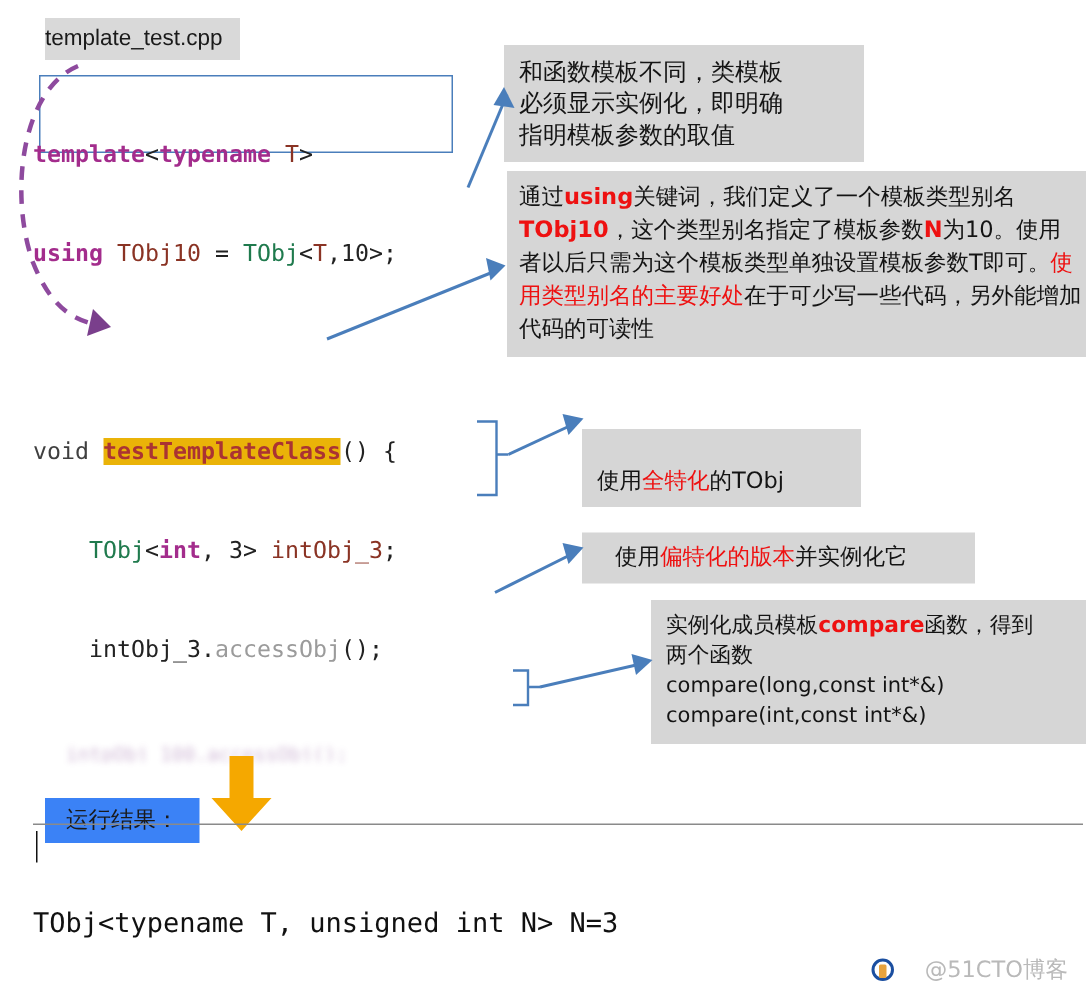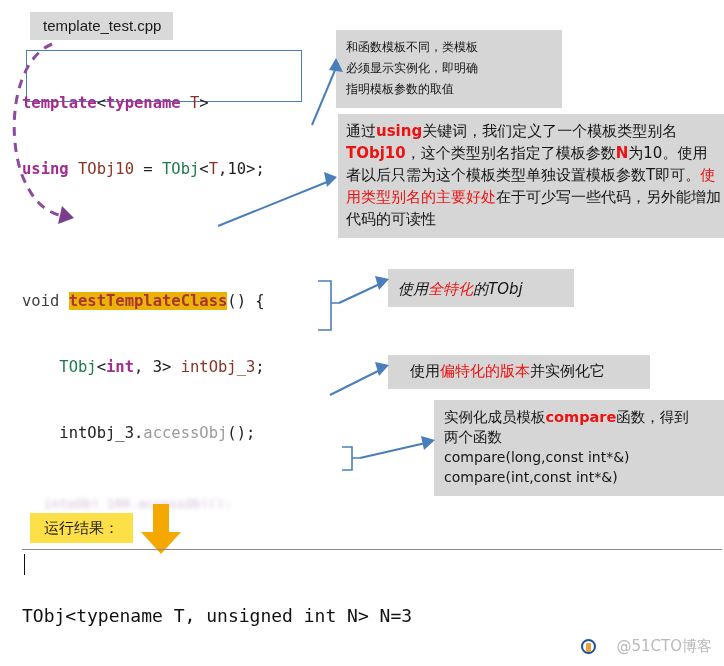--- a/index.html
+++ b/index.html
@@ -10,21 +10,21 @@
     position:relative;
     overflow:hidden;
   }
   .root{position:relative;width:724px;height:666px;}
 
   
   #file-tab{
     position:absolute;left:30px;top:12px;
     background:#d9d9d9;color:#1a1a1a;
     font-size:15px;line-height:19px;
-    padding:4px 12px 5px 13px;
+    padding:4px 12px 5px 0;
     white-space:nowrap;
   }
 
   
   #code-area{
     position:absolute;left:22px;top:48px;
     width:330px;height:470px;
     font-family:"DejaVu Sans Mono","Liberation Mono",monospace;
     font-size:15.5px;
     line-height:22px;
@@ -55,31 +55,31 @@
     position:absolute;
     background:#d6d6d6;
     color:#141414;
     font-family:"DejaVu Sans","Liberation Sans",sans-serif;
     line-height:21px;
   }
   .red{color:#ee1111;}
   .redb{color:#ee1111;font-weight:bold;}
   .bk{color:#141414;}
 
-  #note-1{left:336px;top:30px;width:208px;font-size:12px;padding:7px 8px 8px 10px;}
+  #note-1{left:336px;top:30px;width:208px;font-size:16px;padding:7px 22px 8px 10px;}
   #note-2{left:338px;top:114px;width:376px;font-size:15px;padding:6px 6px 8px 8px;line-height:22px;}
-  #note-3{left:388px;top:269px;width:168px;font-size:15px;padding:10px 8px 7px 10px;font-style:italic;}
+  #note-3{left:388px;top:286px;width:168px;font-size:15px;padding:24px 8px 7px 10px;}
   #note-4{left:388px;top:355px;width:232px;font-size:15px;padding:6px 8px 7px 22px;}
   #note-5{left:434px;top:400px;width:278px;font-size:14.5px;padding:7px 8px 9px 10px;line-height:20px;}
   .mono-note{font-family:"DejaVu Sans","Liberation Sans",sans-serif;font-size:14px;}
 
   
   #result-label{
-    position:absolute;left:30px;top:513px;
-    background:#fde047;color:#1a1a1a;
+    position:absolute;left:30px;top:532px;
+    background:#3b82f6;color:#1a1a1a;
     font-size:15px;line-height:19px;
     padding:5px 14px 6px 14px;white-space:nowrap;
   }
   #down-arrow{position:absolute;left:139px;top:504px;}
 
   
   #console{
     position:absolute;left:22px;top:551px;
     width:700px;height:112px;
     font-family:"DejaVu Sans Mono","Liberation Mono",monospace;

